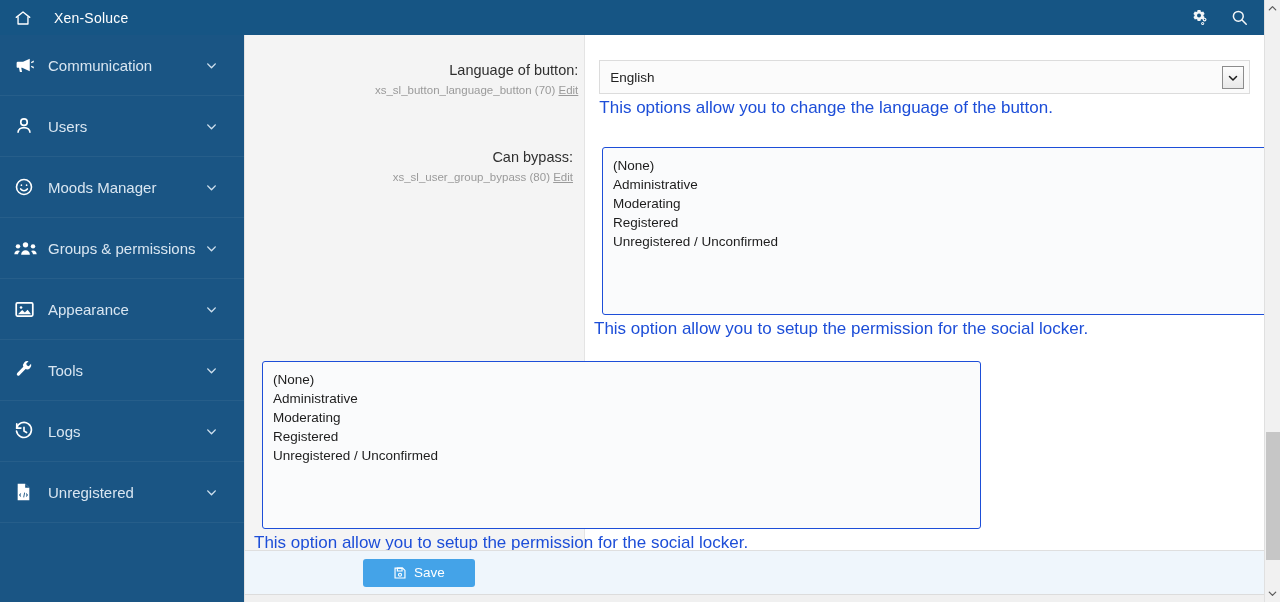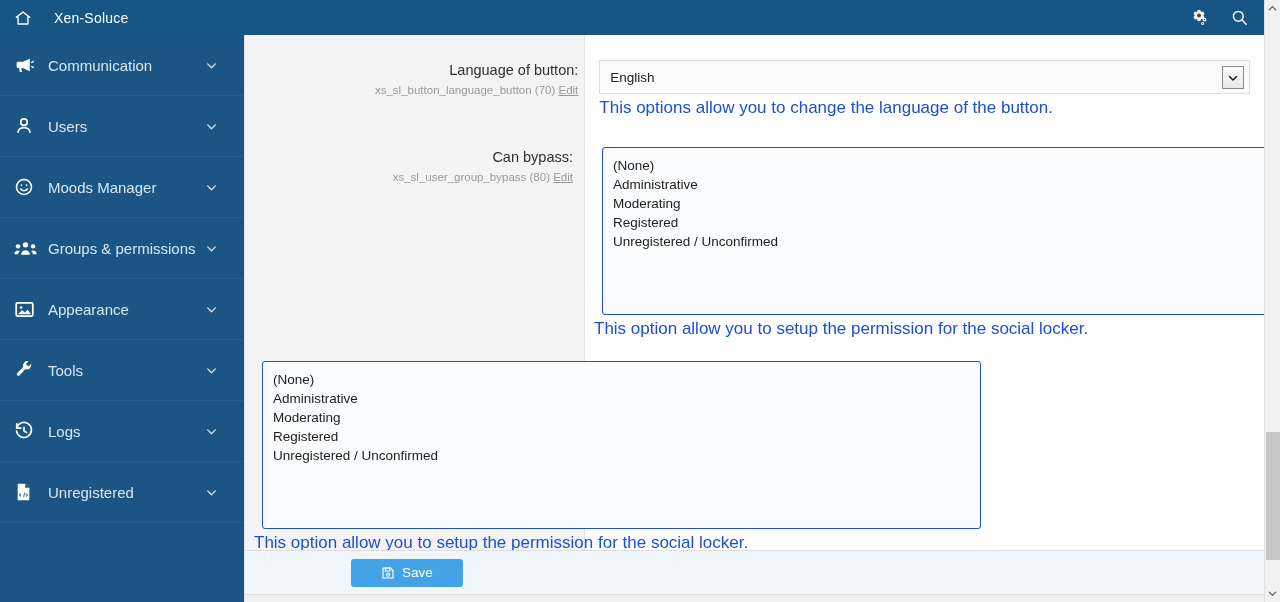--- a/index.html
+++ b/index.html
@@ -143,21 +143,21 @@
   }
 
   
   .savebar {
     position: absolute; left: 244px; top: 550px;
     width: 1020px; height: 45px;
     background: #eff6fc;
     border-top: 1px solid #dfdfdf;
     border-bottom: 1px solid #dcdcdc;
     border-left: 1px solid #e2e2e2;
-    display: flex; align-items: center;
+    display: flex; align-items: center; padding-left: 12px;
   }
   .btn-save {
     margin-left: 106px;
     width: 112px; height: 28px;
     background: #44a3e8;
     border: none; border-radius: 3px;
     color: #ffffff;
     font-size: 13.5px;
     font-family: "Liberation Sans", sans-serif;
     display: flex; align-items: center; justify-content: center;

